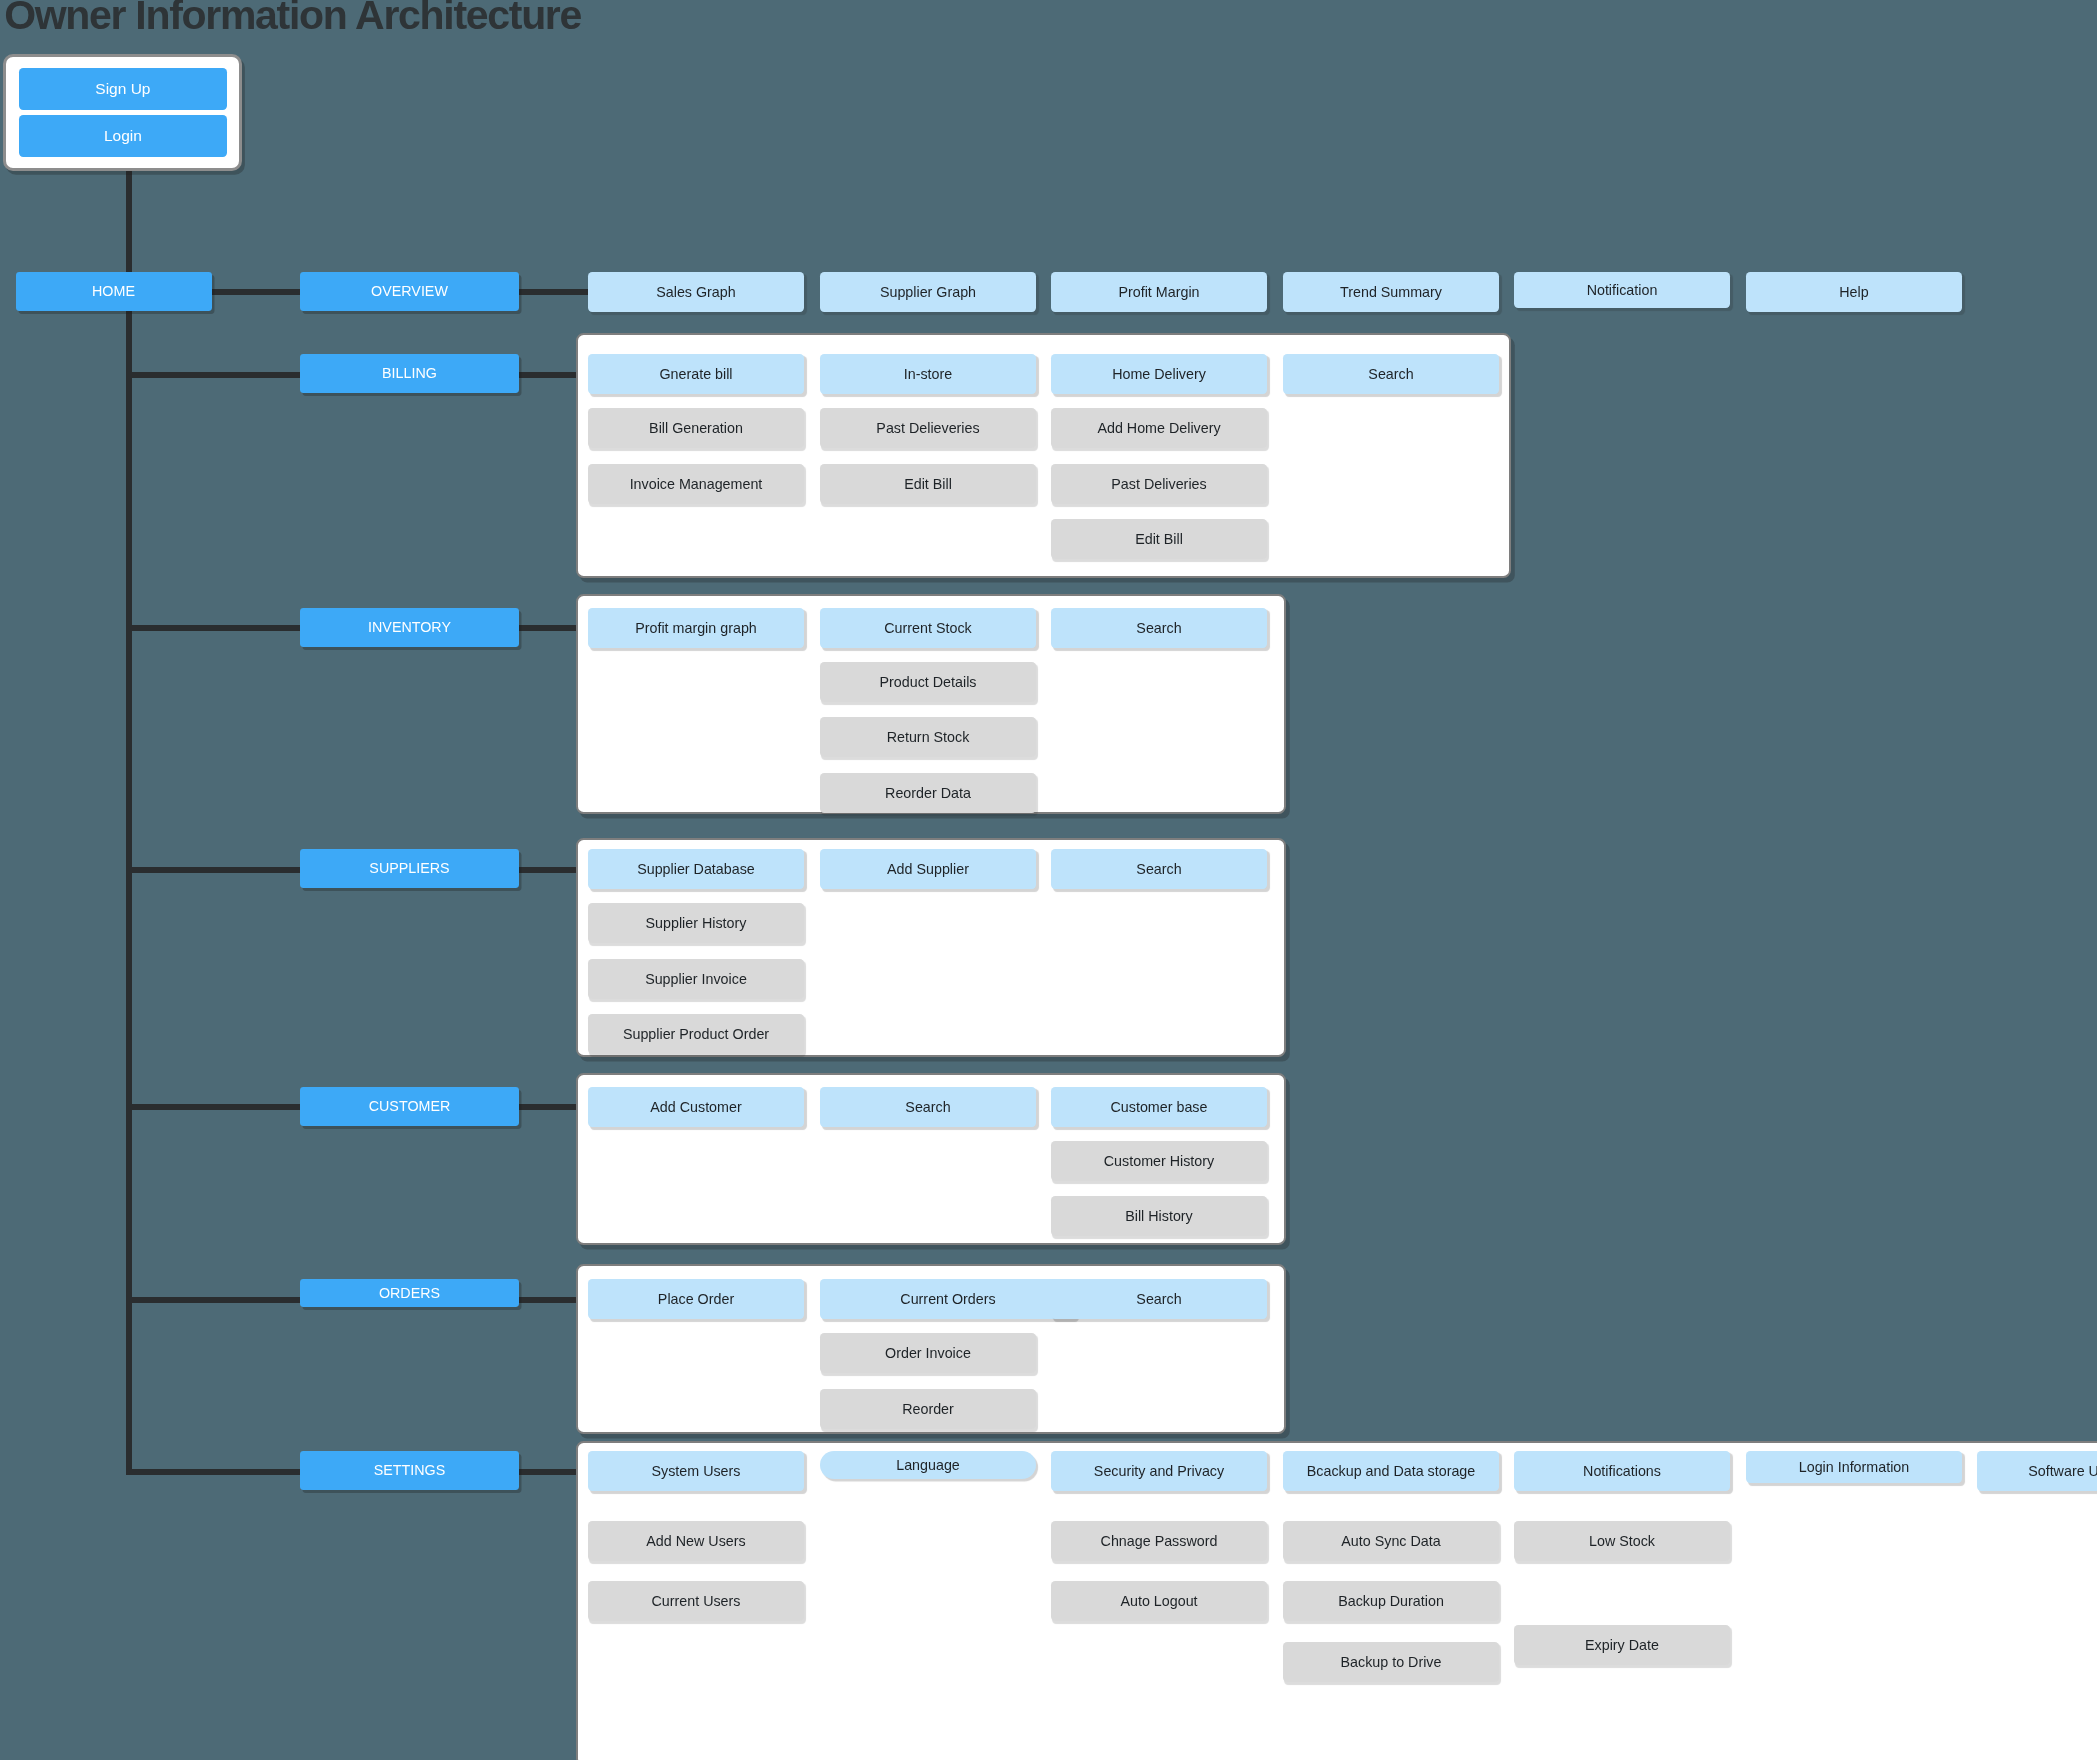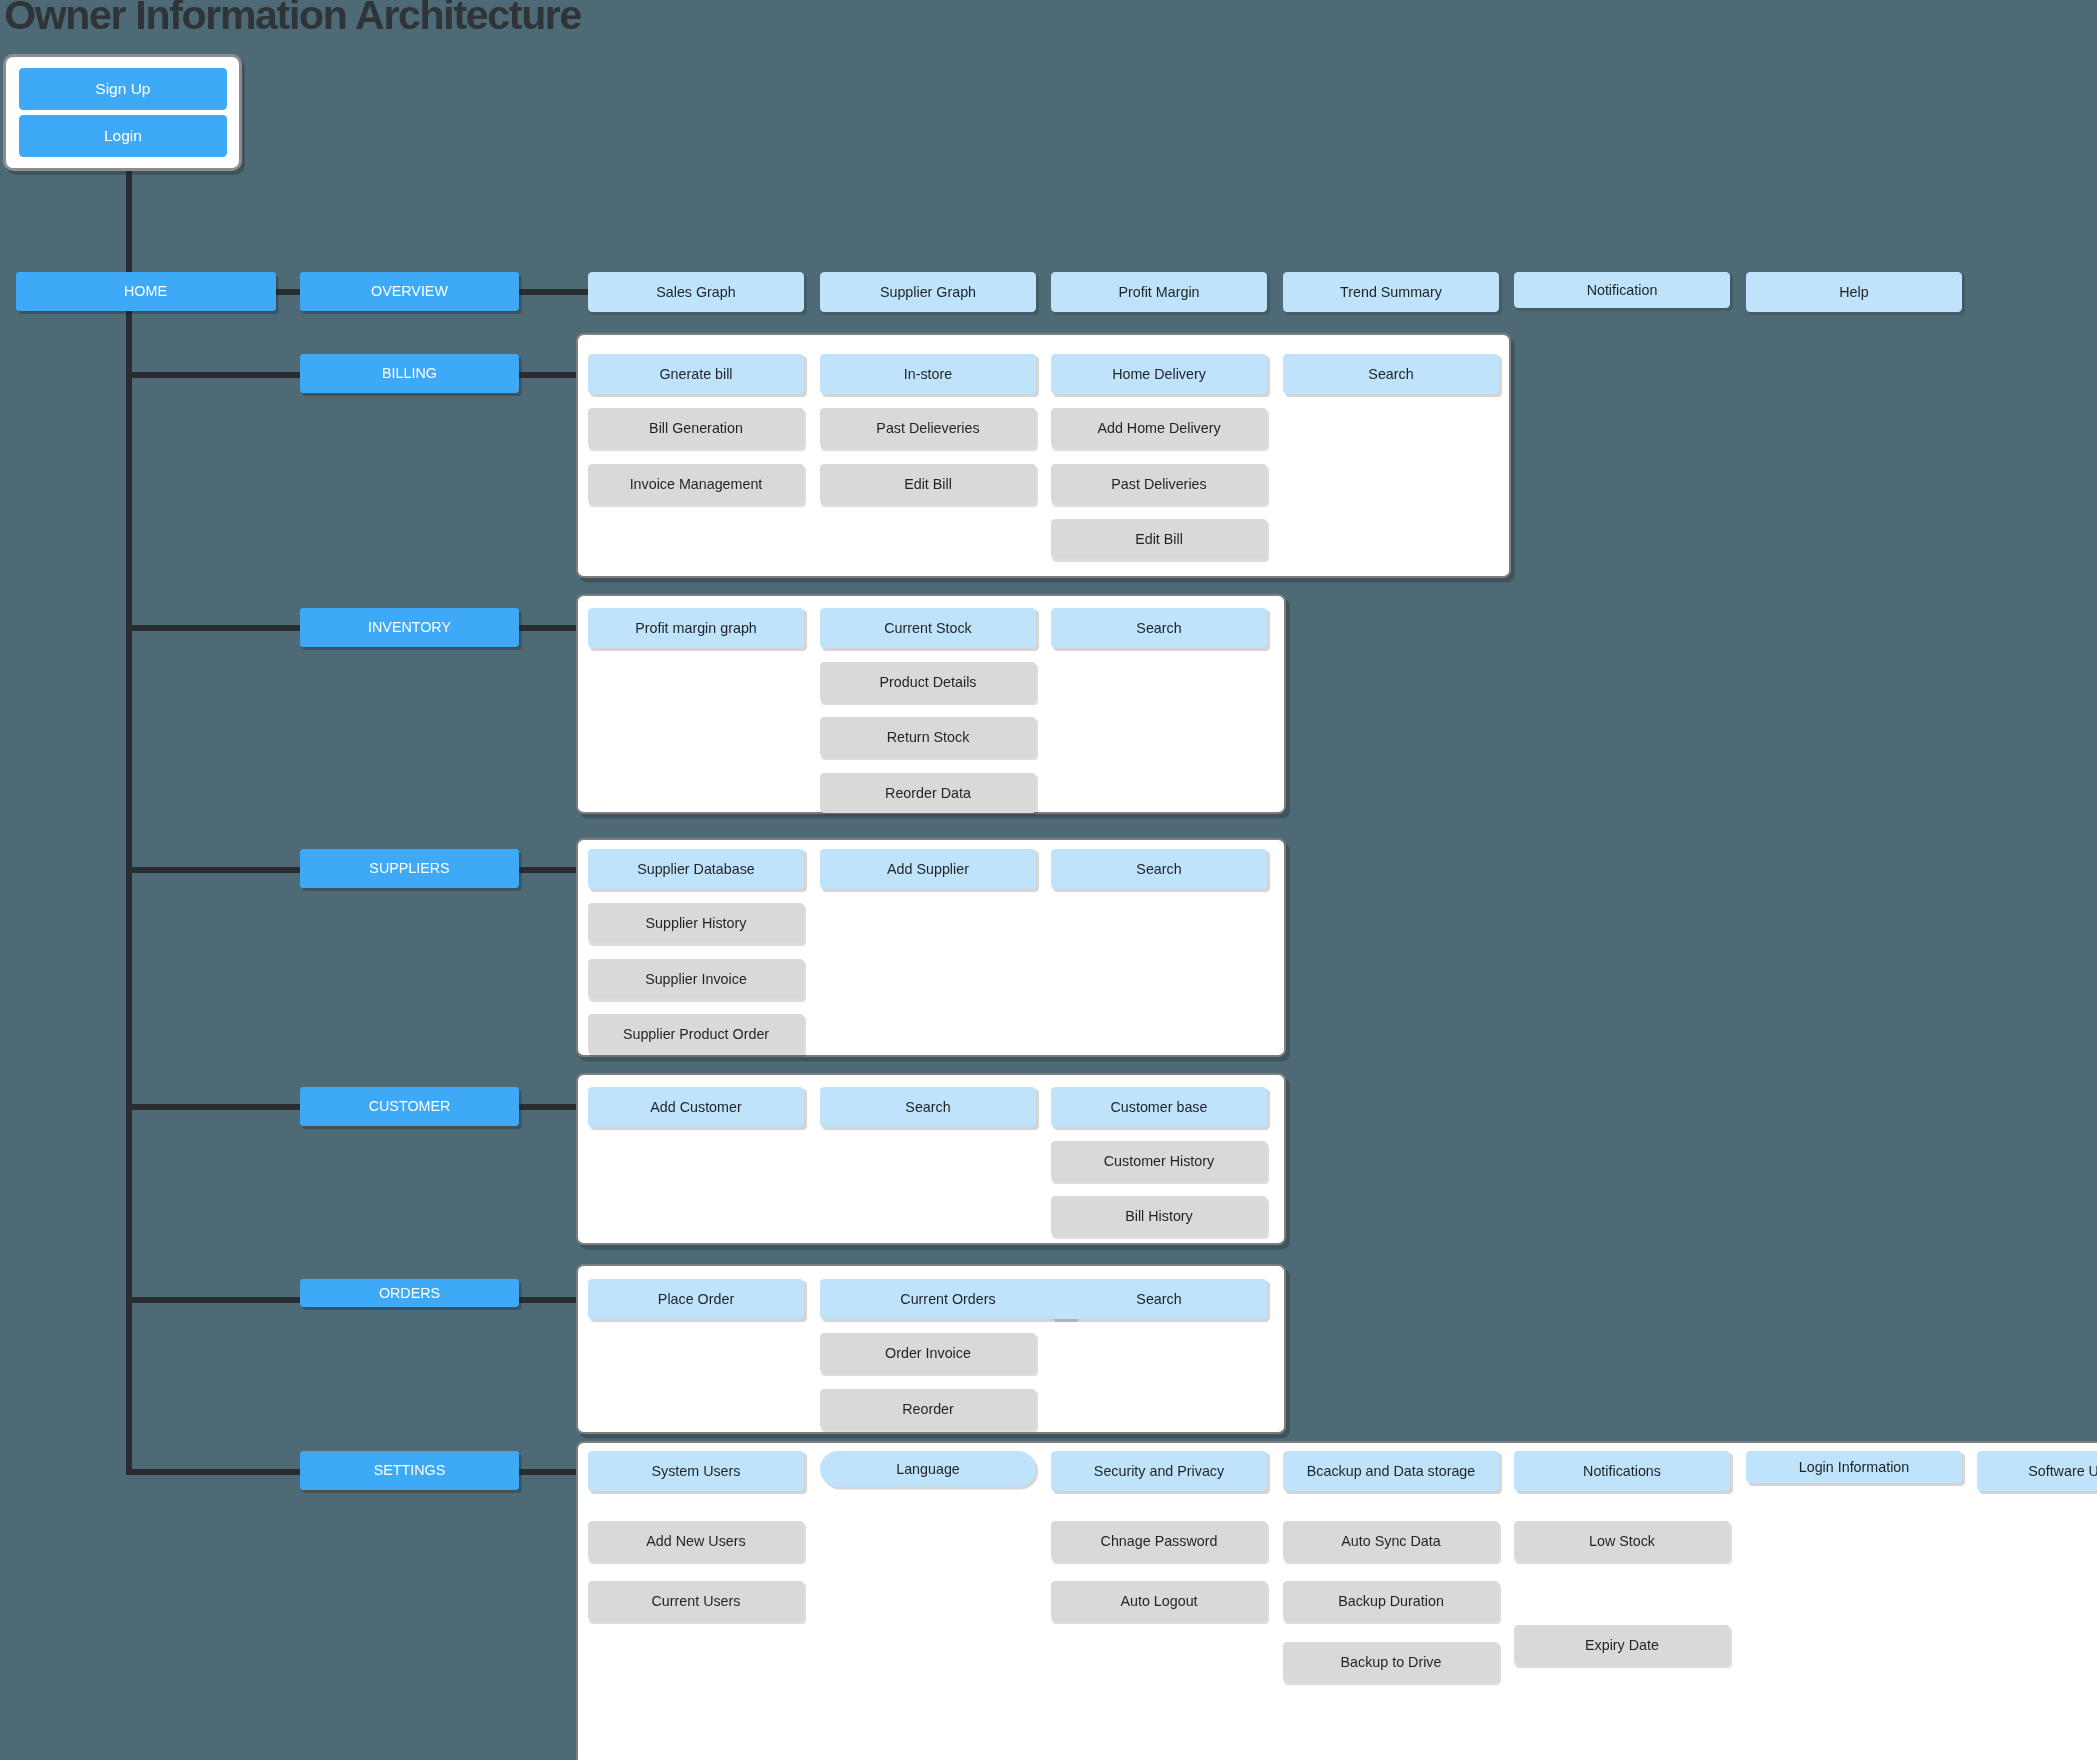--- a/index.html
+++ b/index.html
@@ -61,21 +61,21 @@
     box-shadow: 2.5px 2.9px 0 rgba(25,25,25,0.30);
   }
   .header-node {
     background: var(--lblue, #bee3fb);
     box-shadow: 2.1px 2.5px 0.8px rgba(40,40,40,0.20);
   }
   .child-node {
     background: var(--gray, #d9d9d9);
     box-shadow: 1.7px 2.1px 0.8px rgba(40,40,40,0.16);
   }
-  #home-node { left: 15.5px; top: 272px; width: 260px; height: 39px; }
+  #home-node { left: 15.5px; top: 272px; width: 196px; height: 39px; }
 </style>
 </head>
 <body>
 
 <div id="stage">
 
   <h1 id="title">Owner Information Architecture</h1>
 
   <div id="auth">
     <div class="authbtn">Sign Up</div>
@@ -146,21 +146,21 @@
       <div class="node child-node" style="left: 820px; top: 1333px; width: 216px; height: 40px;">Order Invoice</div>
       <div class="node child-node" style="left: 820px; top: 1389px; width: 216px; height: 40px;">Reorder</div>
       <div class="node header-node" style="left: 1051px; top: 1279px; width: 216px; height: 40px;">Search</div>
       <div class="line" style="left: 126px; top: 1469px; width: 176px; height: 5.5px;"></div>
       <div class="line" style="left: 519px; top: 1469px; width: 64px; height: 5.5px;"></div>
       <div class="panel" style="left: 576px; top: 1441px; width: 1863px; height: 325px;"></div>
       <div class="node label-node" style="left: 300px; top: 1451px; width: 219px; height: 39px;">SETTINGS</div>
       <div class="node header-node" style="left: 588px; top: 1451px; width: 216px; height: 40px;">System Users</div>
       <div class="node child-node" style="left: 588px; top: 1521px; width: 216px; height: 40px;">Add New Users</div>
       <div class="node child-node" style="left: 588px; top: 1581px; width: 216px; height: 40px;">Current Users</div>
-      <div class="node header-node" style="left: 820px; top: 1451px; width: 216px; height: 36px; border-radius: 20px;">Language</div>
+      <div class="node header-node" style="left: 820px; top: 1451px; width: 216px; height: 28px; border-radius: 20px;">Language</div>
       <div class="node header-node" style="left: 1051px; top: 1451px; width: 216px; height: 40px;">Security and Privacy</div>
       <div class="node child-node" style="left: 1051px; top: 1521px; width: 216px; height: 40px;">Chnage Password</div>
       <div class="node child-node" style="left: 1051px; top: 1581px; width: 216px; height: 40px;">Auto Logout</div>
       <div class="node header-node" style="left: 1283px; top: 1451px; width: 216px; height: 40px;">Bcackup and Data storage</div>
       <div class="node child-node" style="left: 1283px; top: 1521px; width: 216px; height: 40px;">Auto Sync Data</div>
       <div class="node child-node" style="left: 1283px; top: 1581px; width: 216px; height: 40px;">Backup Duration</div>
       <div class="node child-node" style="left: 1283px; top: 1642px; width: 216px; height: 40px;">Backup to Drive</div>
       <div class="node header-node" style="left: 1514px; top: 1451px; width: 216px; height: 40px;">Notifications</div>
       <div class="node child-node" style="left: 1514px; top: 1521px; width: 216px; height: 40px;">Low Stock</div>
       <div class="node child-node" style="left: 1514px; top: 1581px; width: 216px; height: 40px; margin-top: 44px;">Expiry Date</div>

